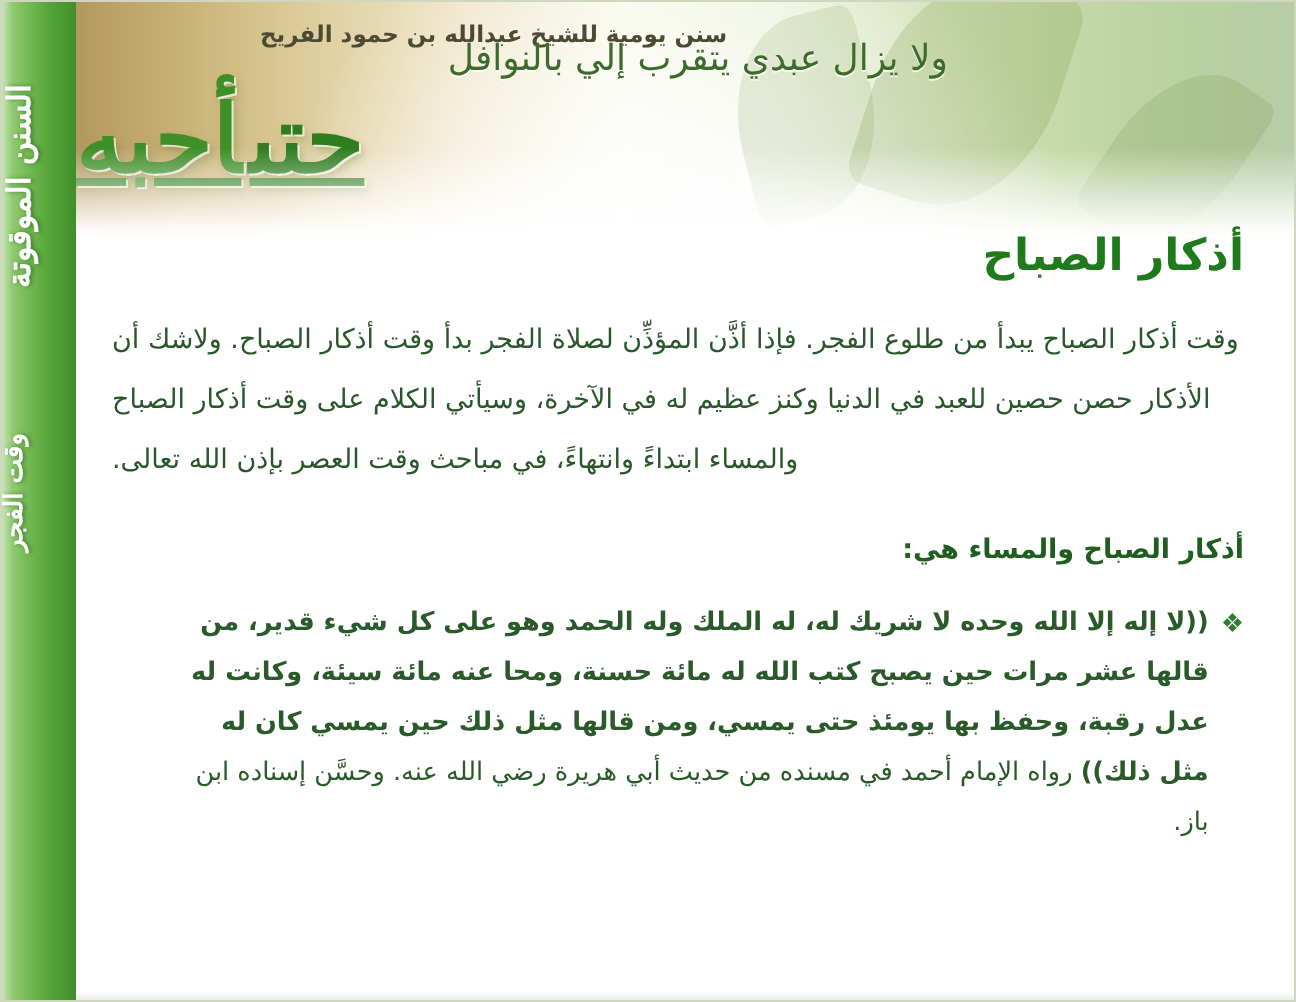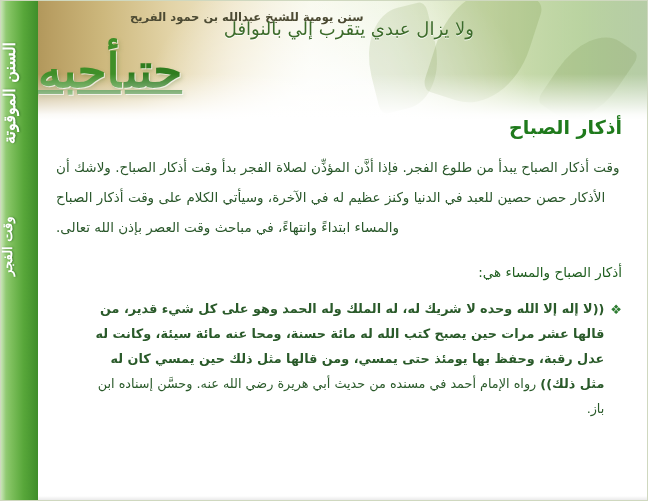--- a/index.html
+++ b/index.html
@@ -179,40 +179,41 @@
     bottom: 6px;
     padding: 6px 26px 0 18px;
     box-sizing: border-box;
     direction: rtl;
     text-align: right;
   }
 
   .section-title {
     color: #1f7a1c;
     font-family: "DejaVu Sans", sans-serif;
-    font-size: 19px;
+    font-size: 22px;
     font-weight: bold;
     margin: 2px 0 14px 0;
     text-align: right;
   }
 
   p.body {
     color: #29572a;
     font-family: "DejaVu Sans", sans-serif;
     font-size: 13.5px;
     line-height: 30px;
     margin: 0 0 10px 0;
     text-align: left;
   }
   .lead-line {
     color: #1f5e1f;
     font-size: 13.5px;
     font-family: "DejaVu Sans", sans-serif;
     line-height: 28px;
     margin: 16px 0 10px 0;
+    font-weight: bold;
   }
 
   .quote-block {
     display: flex;
     gap: 6px;
     align-items: flex-start;
     margin-top: 4px;
   }
   .bullet {
     color: #2e7d32;

